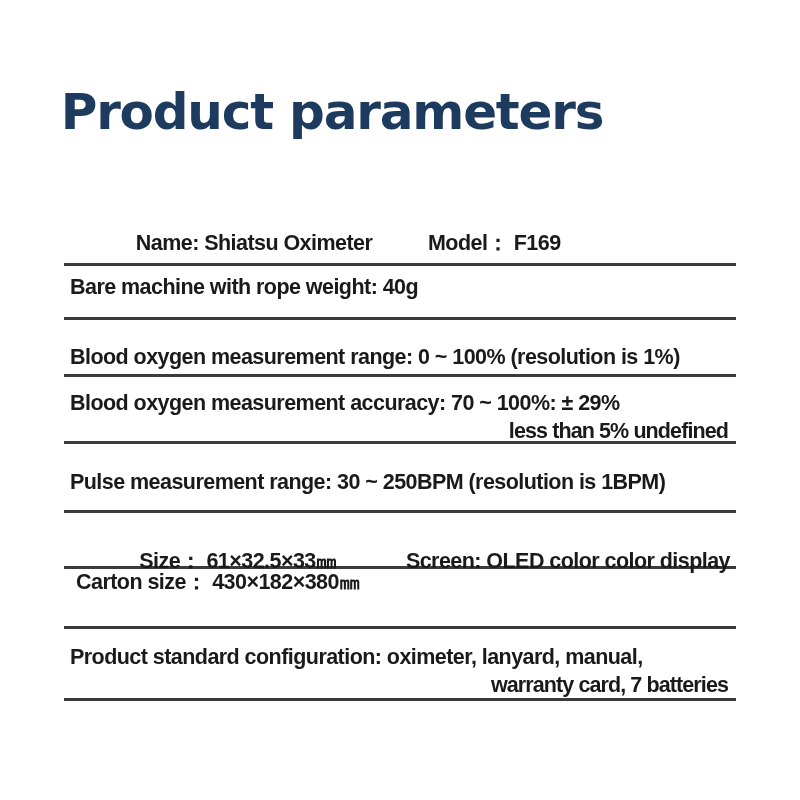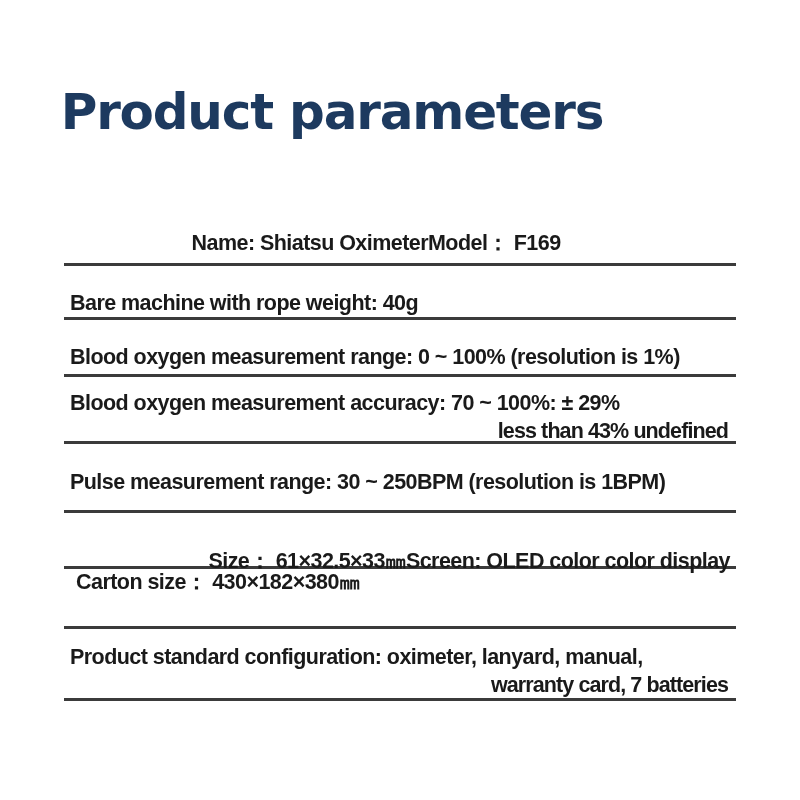--- a/index.html
+++ b/index.html
@@ -79,28 +79,28 @@
   }
 
   
   .row-split {
     display: flex;
     justify-content: flex-start;
     align-items: baseline;
     padding: 0 6px;
     white-space: nowrap;
   }
-  .col-left { text-align: right; }
+  .col-left { text-align: center; }
   .col-right { text-align: left; }
 
   
   .r-name      { height: 54px; padding-top: 18px; }
   .r-name .col-left  { width: 348px; padding-left: 10px; }
 
-  .r-weight    { height: 54px; padding-top: 24px; }
+  .r-weight    { height: 54px; padding-top: 8px; }
   .r-range     { height: 57px; padding-top: 24px; }
 
   .r-accuracy  { height: 67px; padding-top: 13px; }
   .r-pulse     { height: 69px; padding-top: 25px; }
 
   .r-size      { height: 56px; padding-top: 35px; }
   .r-size .col-left  { width: 356px; }
 
   .r-carton    { height: 60px; }
   .r-carton .row-inner { padding-left: 12px; }
@@ -133,21 +133,21 @@
 
     <div class="spec-row r-range">
       <div class="row-inner">
         <span class="line-1">Blood oxygen measurement range: 0 ~ 100% (resolution is 1%)</span>
       </div>
     </div>
 
     <div class="spec-row r-accuracy">
       <div class="row-inner">
         <span class="line-1">Blood oxygen measurement accuracy: 70 ~ 100%: ± 29%</span>
-        <span class="line-2">less than 43% undefined</span>
+        <span class="line-2">less than 5% undefined</span>
       </div>
     </div>
 
     <div class="spec-row r-pulse">
       <div class="row-inner">
         <span class="line-1">Pulse measurement range: 30 ~ 250BPM (resolution is 1BPM)</span>
       </div>
     </div>
 
     <div class="spec-row r-size">

